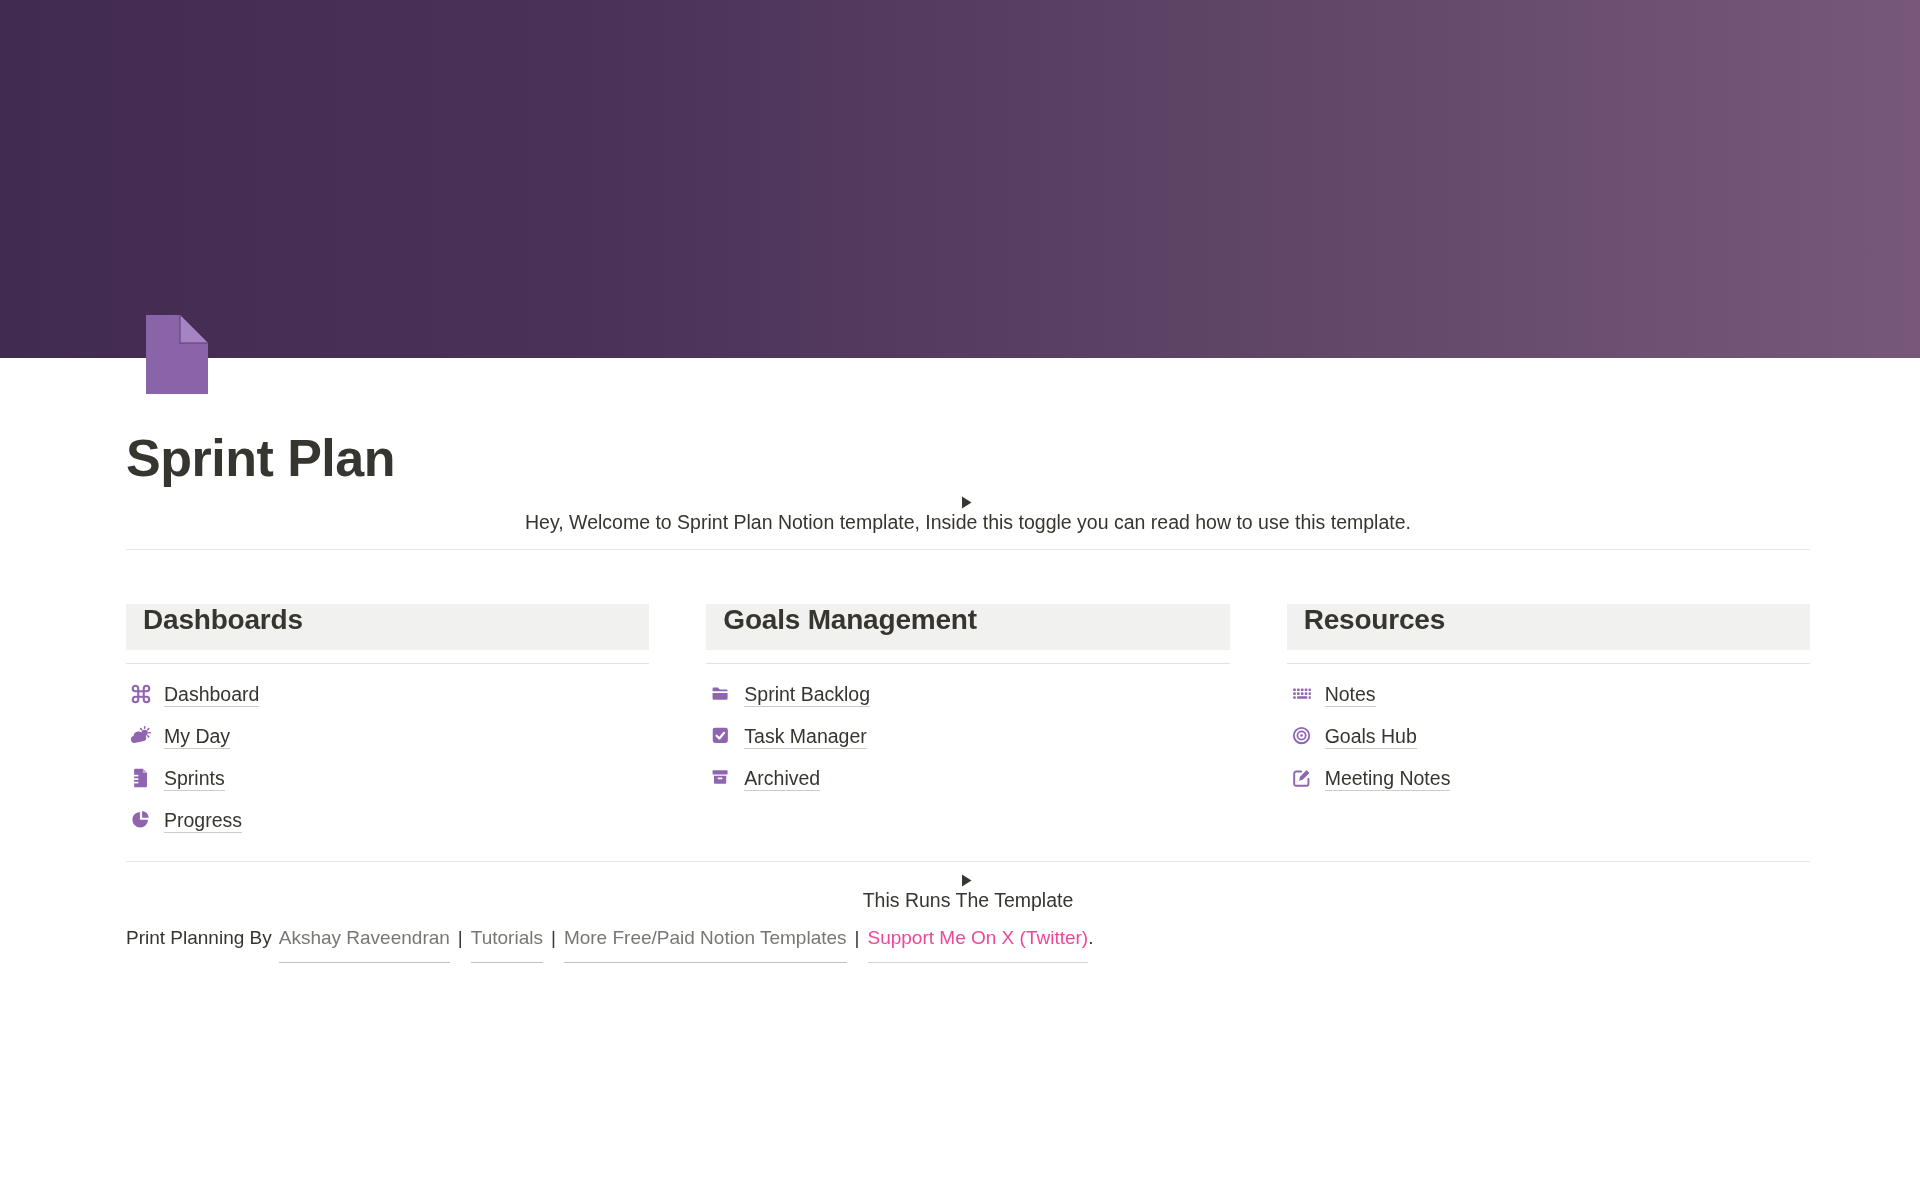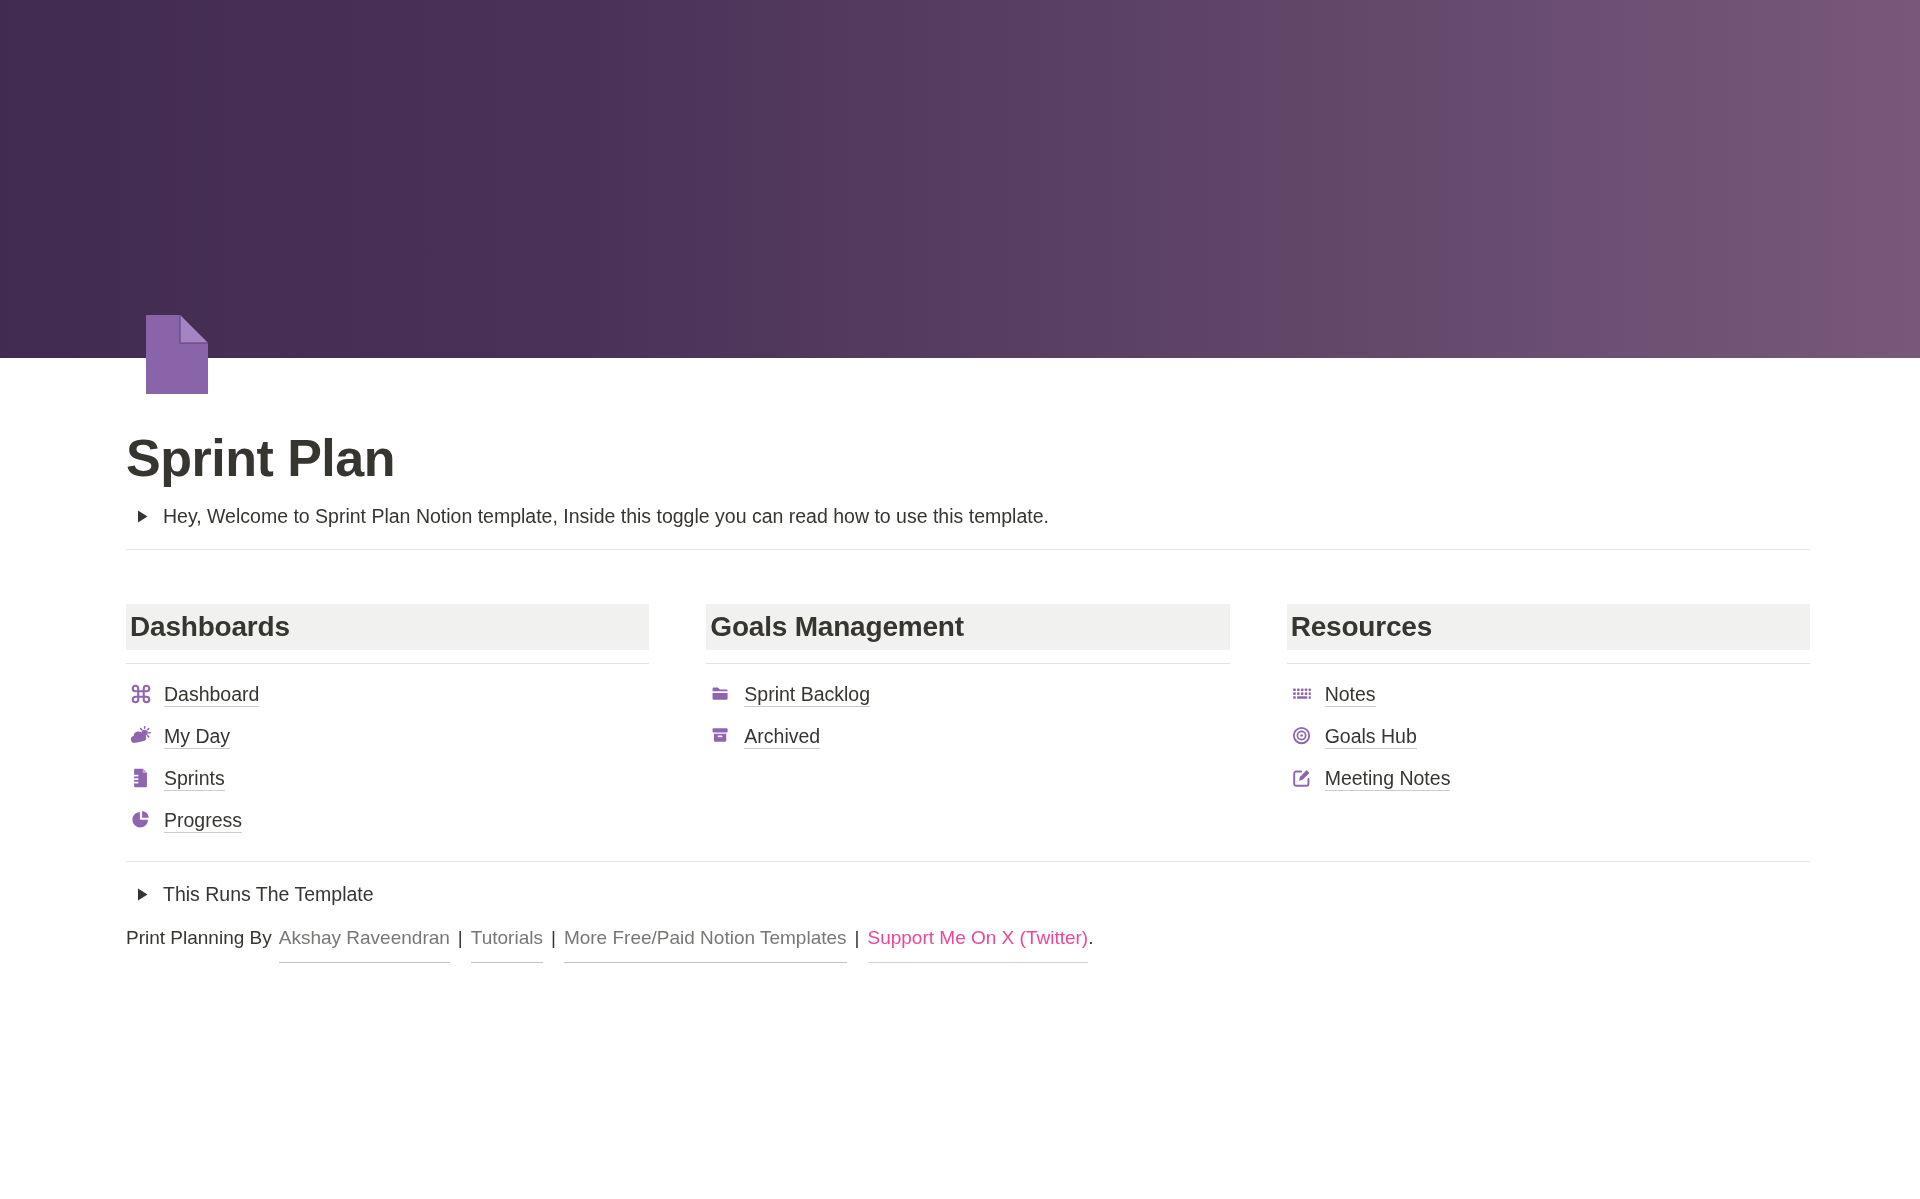--- a/index.html
+++ b/index.html
@@ -40,20 +40,21 @@
     letter-spacing: -0.5px;
     color: #37352F;
   }
 
   .toggle-list { margin-top: 10px; }
   .toggle-row {
     display: flex;
     align-items: center;
     height: 40px;
     cursor: pointer;
+    flex-direction: column;
   }
   .toggle-arrow {
     width: 37px;
     padding-left: 11px;
     display: flex;
     align-items: center;
     flex: none;
   }
   .toggle-text { font-size: 19.5px; line-height: 26px; }
 
@@ -67,22 +68,21 @@
   .columns {
     margin-top: 54px;
     display: flex;
     gap: 57px;
   }
   .col { flex: 1 1 0; min-width: 0; }
   .col-header {
     height: 46px;
     background: #F1F1EF;
     display: flex;
-    align-items: center;
-    padding-left: 4px;
+    padding-left: 17px;
   }
   .col-header h2 {
     margin: 0;
     font-size: 28px;
     font-weight: 700;
     letter-spacing: -0.2px;
     color: #37352F;
   }
   .col-divider { height: 1px; background: #E3E2DF; margin-top: 13px; }
   .links { margin-top: 9px; }
@@ -229,20 +229,29 @@
         <div class="col-divider"></div>
         <div class="links">
           <div class="link-row">
             <span class="licon">
               <svg width="22" height="22" viewBox="0 0 24 24" fill="#9065B0">
                 <path d="M2.8 9V6.3c0-.8.6-1.4 1.4-1.4h4.3l2.3 2.3h7c.8 0 1.4.6 1.4 1.4V9z"></path>
                 <path d="M2.8 10.8h16.4v6.1c0 .8-.6 1.4-1.4 1.4H4.2c-.8 0-1.4-.6-1.4-1.4z"></path>
               </svg>
             </span>
             <span class="ltext">Sprint Backlog</span>
+          </div>
+          <div class="link-row">
+            <span class="licon">
+              <svg width="22" height="22" viewBox="0 0 24 24">
+                <rect x="3" y="3" width="16.5" height="16.5" rx="2.5" fill="#9065B0"></rect>
+                <path d="M7.2 11.7l3 3 5.2-6.2" fill="none" stroke="#fff" stroke-width="2.3" stroke-linecap="round" stroke-linejoin="round"></path>
+              </svg>
+            </span>
+            <span class="ltext">Task Manager</span>
           </div>
           <div class="link-row">
             <span class="licon">
               <svg width="22" height="22" viewBox="0 0 24 24" fill="#9065B0">
                 <rect x="2.8" y="3.6" width="16.4" height="4.5" rx="1"></rect>
                 <path d="M4.3 9.6h13.4v7.2c0 .8-.6 1.4-1.4 1.4H5.7c-.8 0-1.4-.6-1.4-1.4z"></path>
                 <rect x="8.3" y="11.4" width="5.4" height="2" rx="1" fill="#fff"></rect>
               </svg>
             </span>
             <span class="ltext">Archived</span>

